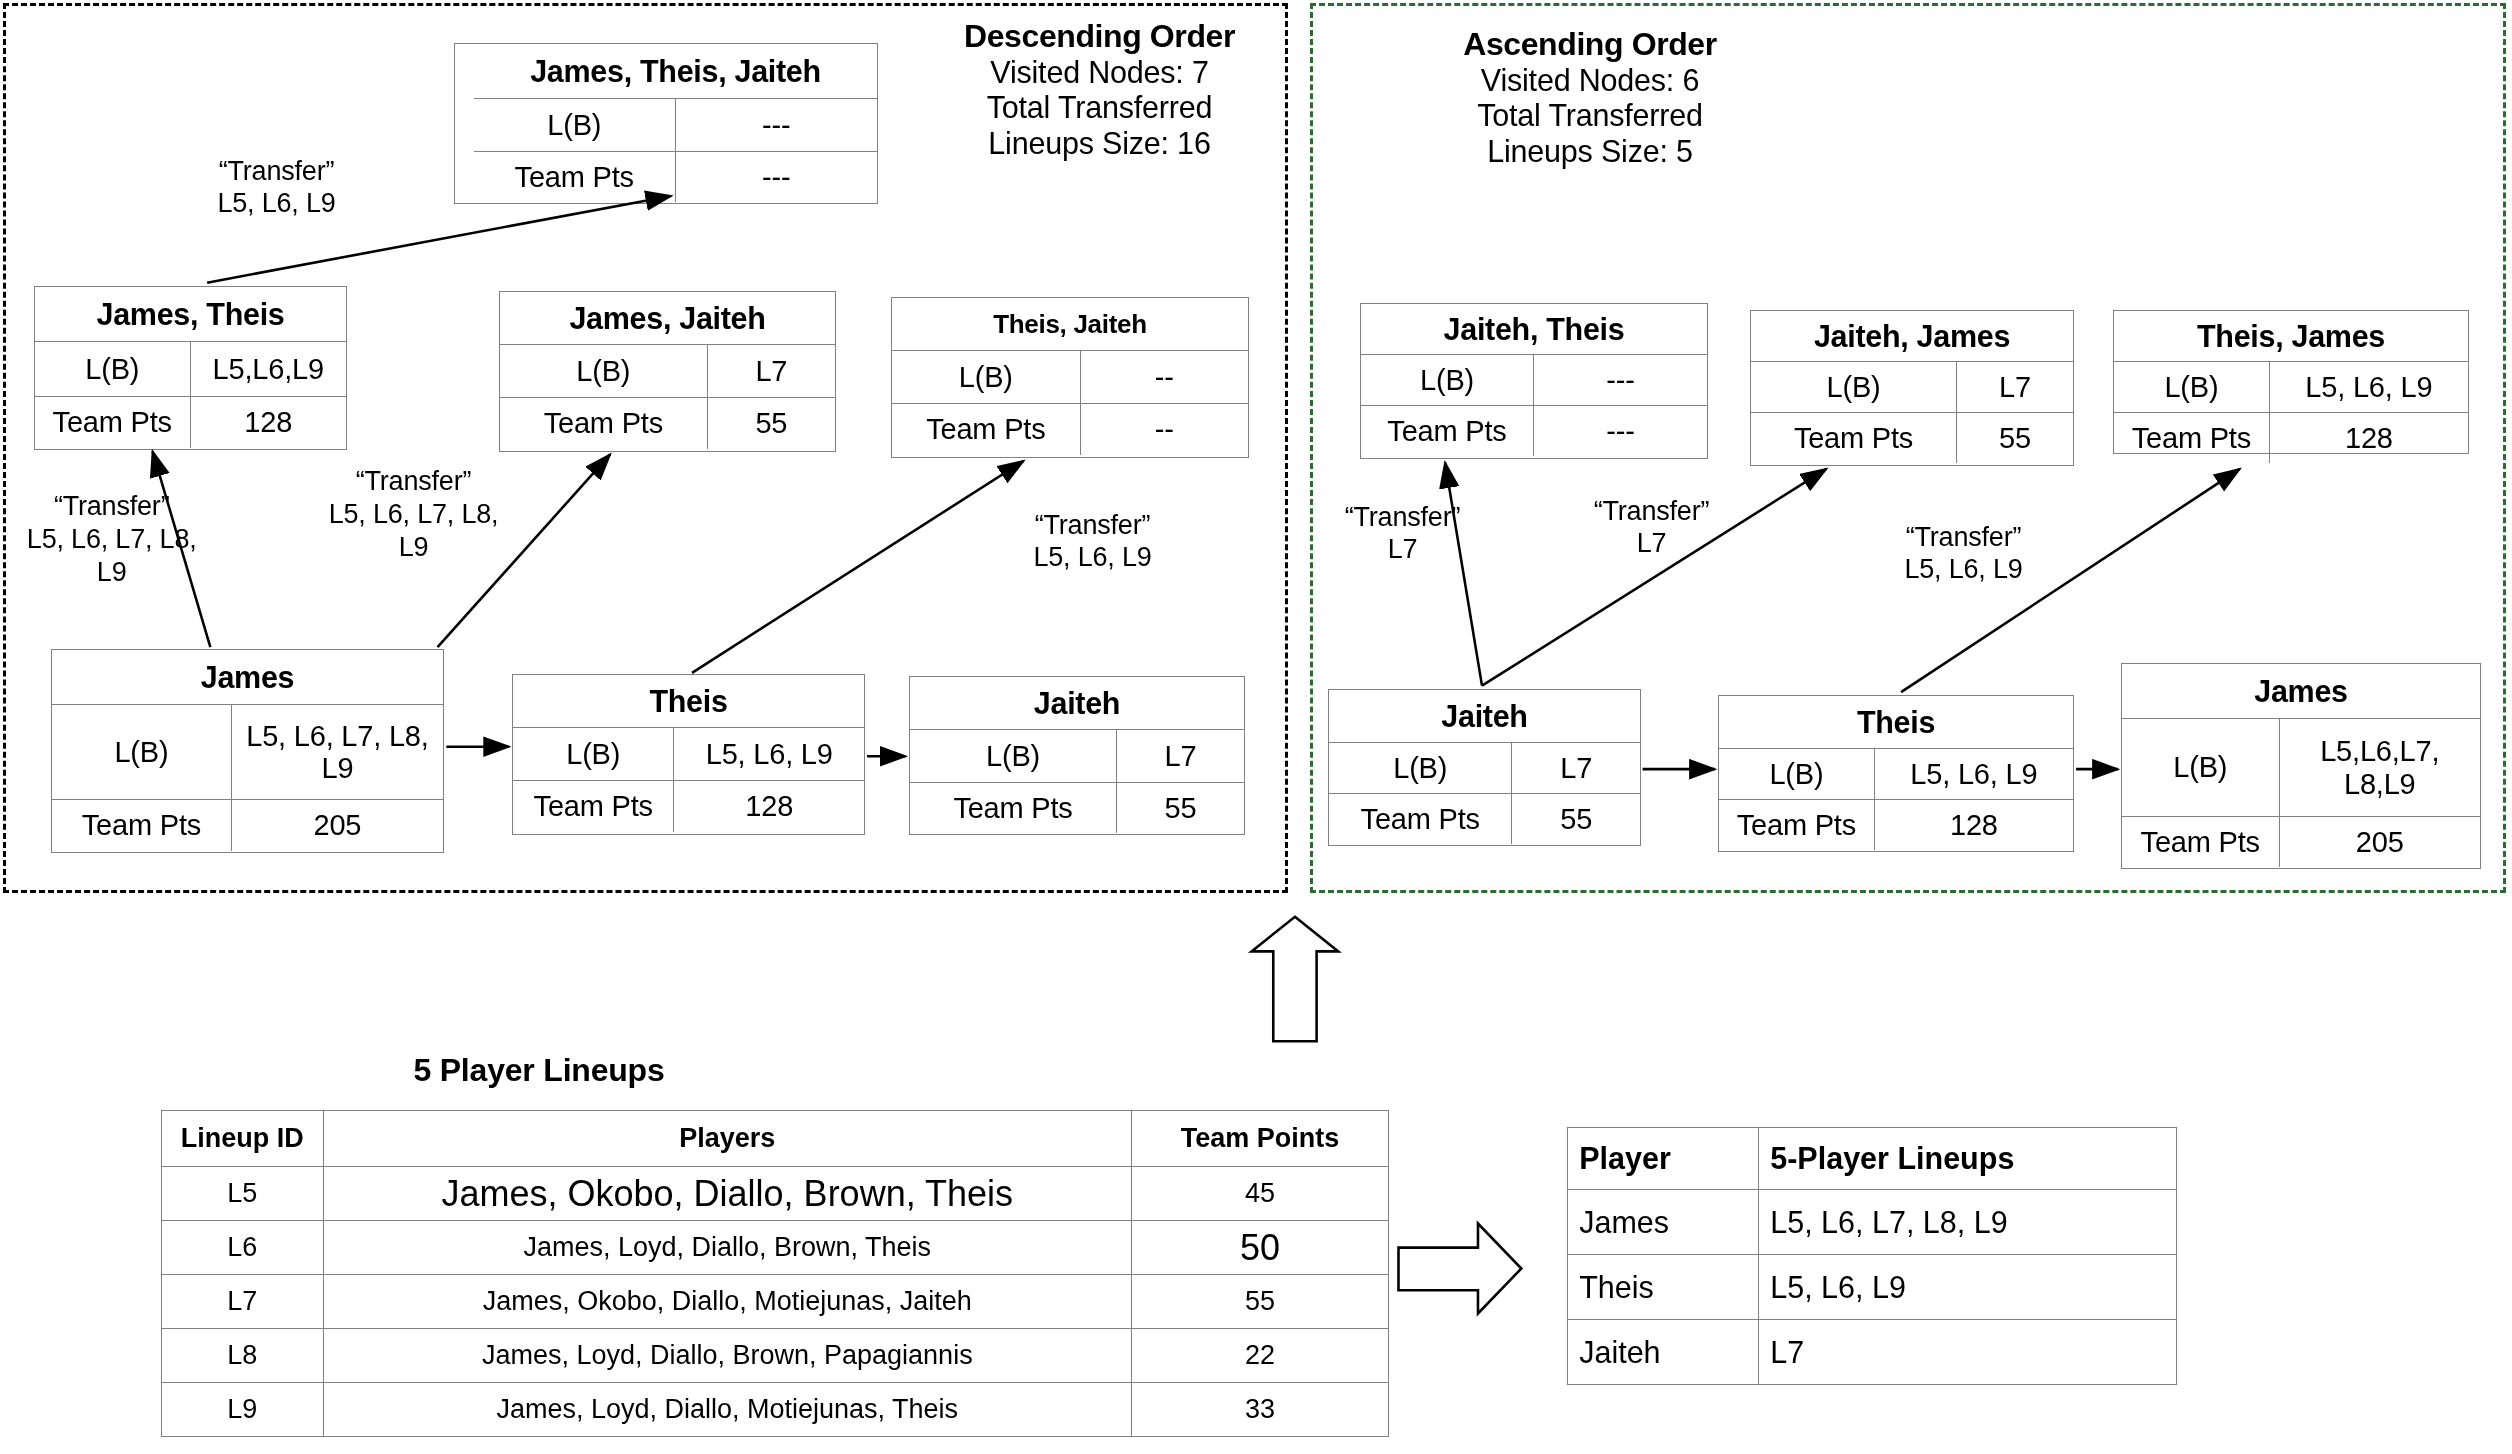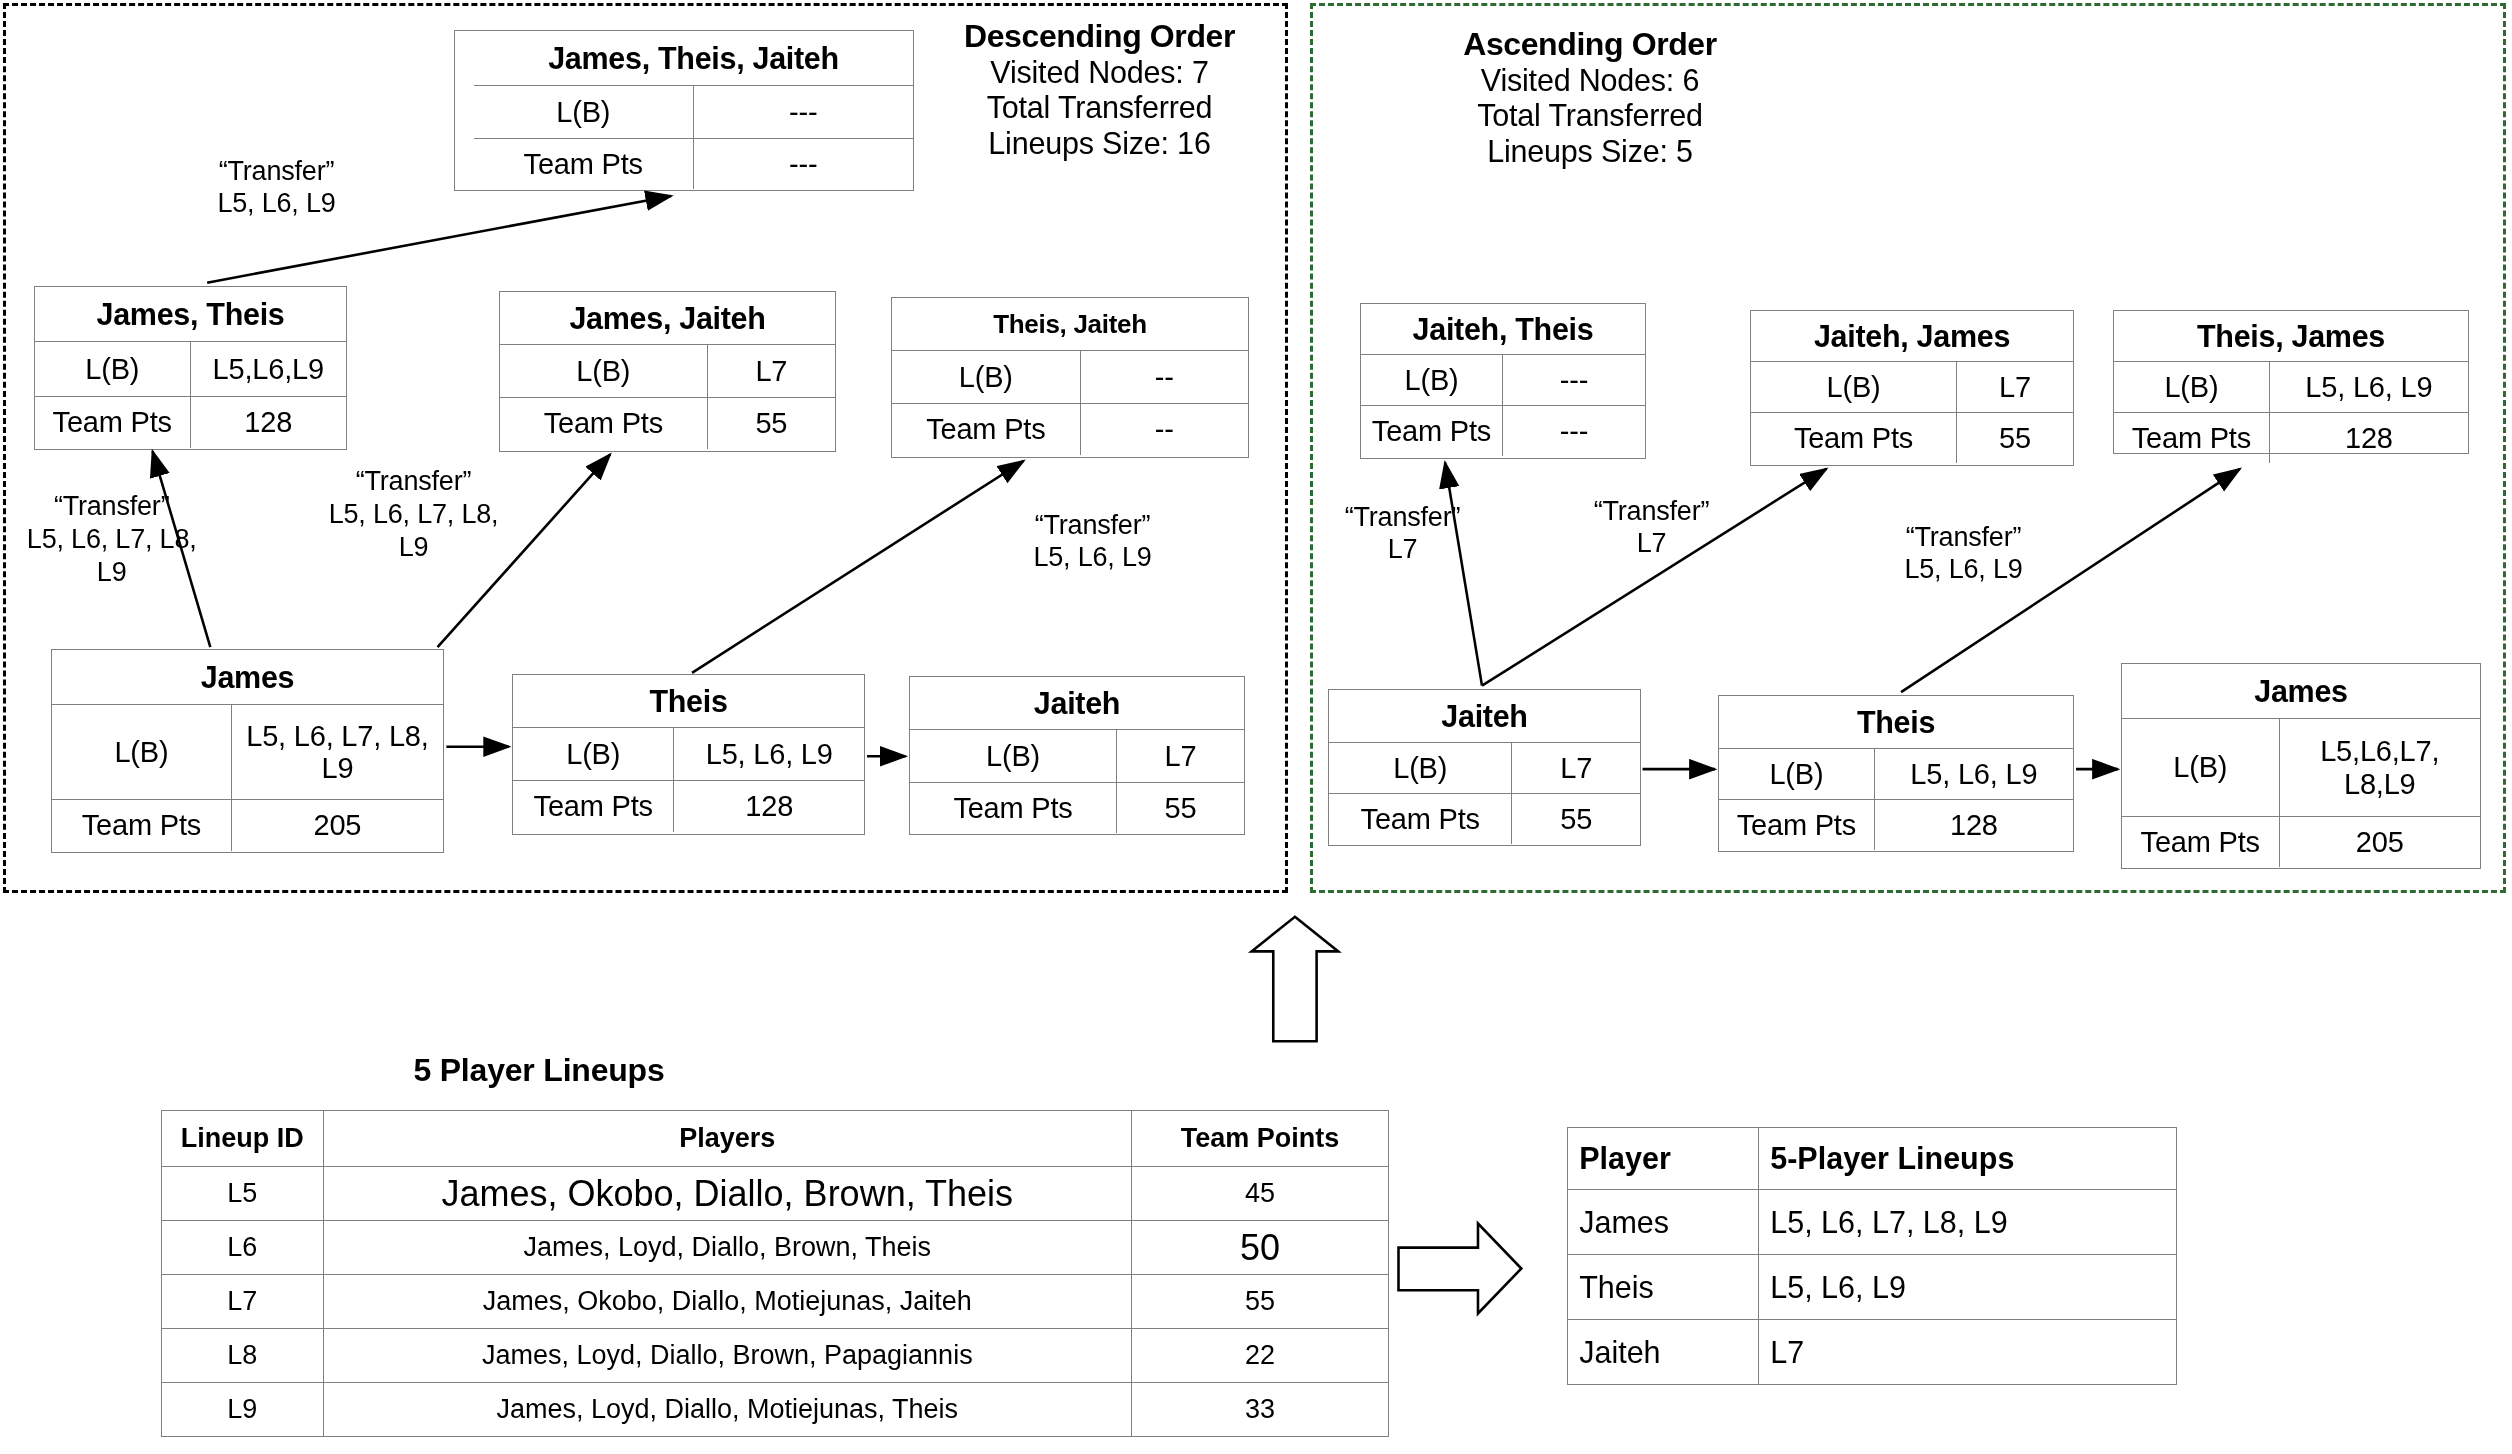--- a/index.html
+++ b/index.html
@@ -42,21 +42,21 @@
 
   <div class="panel desc" style="left:3.2px;top:3.2px;width:1285px;height:890px;"></div>
 
   <div class="stats" style="left:923px;top:17.7px;width:353px;">
     <div class="ttl">Descending Order</div>
     <div class="ln">Visited Nodes: 7</div>
     <div class="ln">Total Transferred</div>
     <div class="ln">Lineups Size: 16</div>
   </div>
 
-  <div class="node" style="left:454px;top:30px;width:460px;height:161px;padding-left:19px;">
+  <div class="node" style="left:454px;top:43px;width:424px;height:161px;padding-left:19px;">
     <div class="hdr" style="height:55px;font-size:30.5px;">James, Theis, Jaiteh</div>
     <div class="row sep" style="height:53px;">
       <div class="c left" style="width:50%;font-size:29px;">L(B)</div>
       <div class="c" style="width:50%;font-size:29px;">---</div>
     </div>
     <div class="row" style="height:50px;">
       <div class="c left" style="width:50%;font-size:29px;">Team Pts</div>
       <div class="c" style="width:50%;font-size:29px;">---</div>
     </div>
   </div>
@@ -152,21 +152,21 @@
 
   <div class="panel asc" style="left:1310px;top:3.2px;width:1196px;height:890px;"></div>
 
   <div class="stats" style="left:1365px;top:26px;width:450px;">
     <div class="ttl">Ascending Order</div>
     <div class="ln">Visited Nodes: 6</div>
     <div class="ln">Total Transferred</div>
     <div class="ln">Lineups Size: 5</div>
   </div>
 
-  <div class="node" style="left:1360px;top:303px;width:286px;height:156px;">
+  <div class="node" style="left:1360px;top:303px;width:348px;height:156px;">
     <div class="hdr" style="height:51px;font-size:30.5px;">Jaiteh, Theis</div>
     <div class="row sep" style="height:51px;">
       <div class="c left" style="width:50%;font-size:29px;">L(B)</div>
       <div class="c" style="width:50%;font-size:29px;">---</div>
     </div>
     <div class="row" style="height:50px;">
       <div class="c left" style="width:50%;font-size:29px;">Team Pts</div>
       <div class="c" style="width:50%;font-size:29px;">---</div>
     </div>
   </div>

